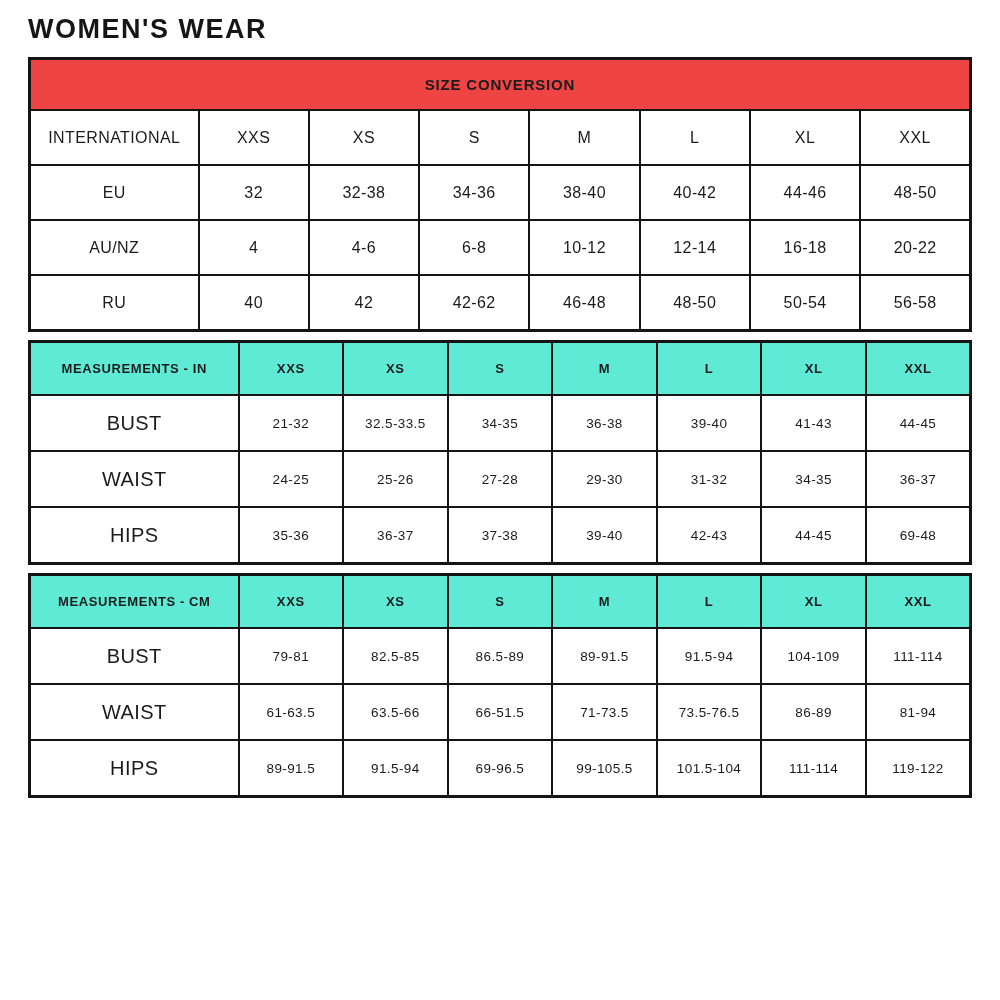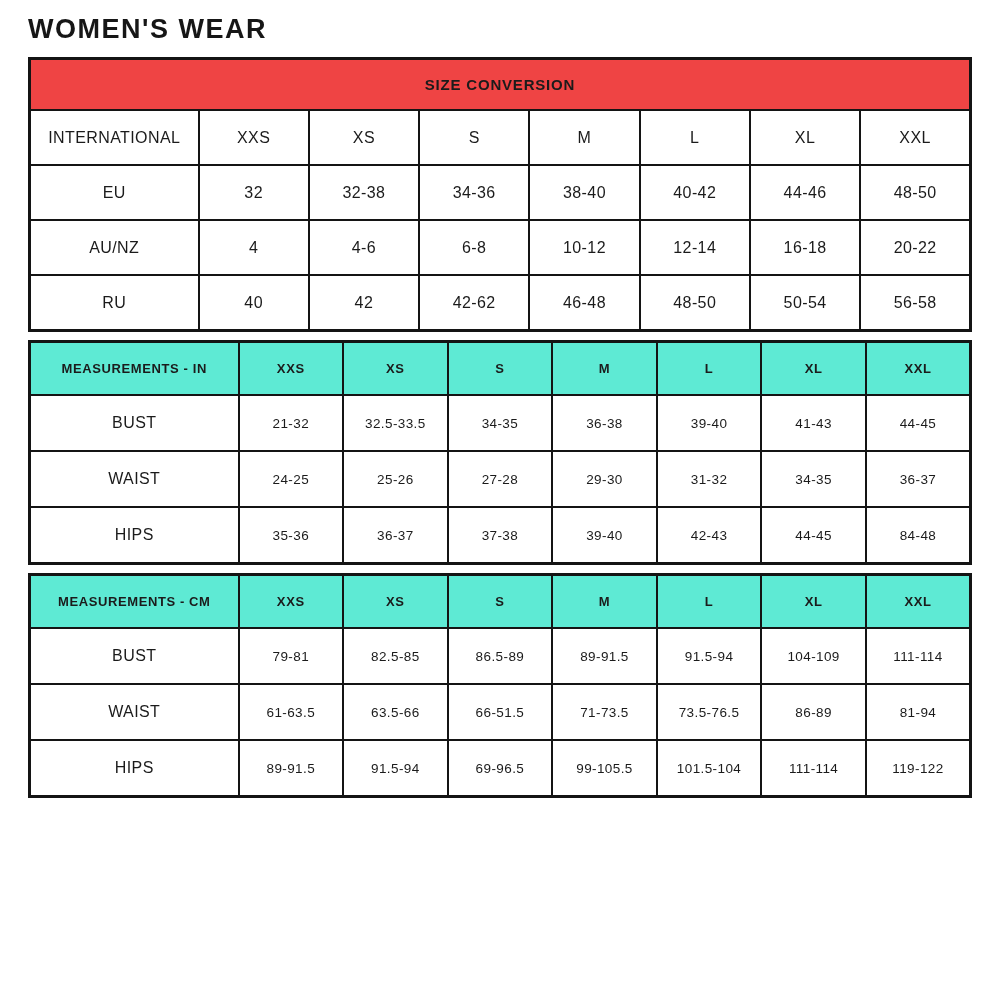--- a/index.html
+++ b/index.html
@@ -53,21 +53,21 @@
   .t1 col.label-col { width: 169px; }
 
   
   .tm .head-row td {
     background: #5eead4;
     font-weight: 700;
     font-size: 13px;
     height: 51px;
     letter-spacing: 0.6px;
   }
-  .tm td.row-label { font-size: 16px; }
+  .tm td.row-label { font-size: 20px; }
   .tm td { font-size: 13.5px; height: 54px; }
   .tm col.label-col { width: 209px; }
 </style>
 </head>
 <body>
 
 <div class="page">
   <div class="page-title">WOMEN'S WEAR</div>
 
   <table class="t1">
@@ -173,21 +173,21 @@
           <td>36-37</td>
         </tr>
         <tr>
           <td class="row-label">HIPS</td>
           <td>35-36</td>
           <td>36-37</td>
           <td>37-38</td>
           <td>39-40</td>
           <td>42-43</td>
           <td>44-45</td>
-          <td>84-48</td>
+          <td>69-48</td>
         </tr>
       </tbody>
   </table>
 
   <div class="tbl-gap"></div>
 
   <table class="tm">
     <colgroup>
         <col class="label-col">
         <col>

